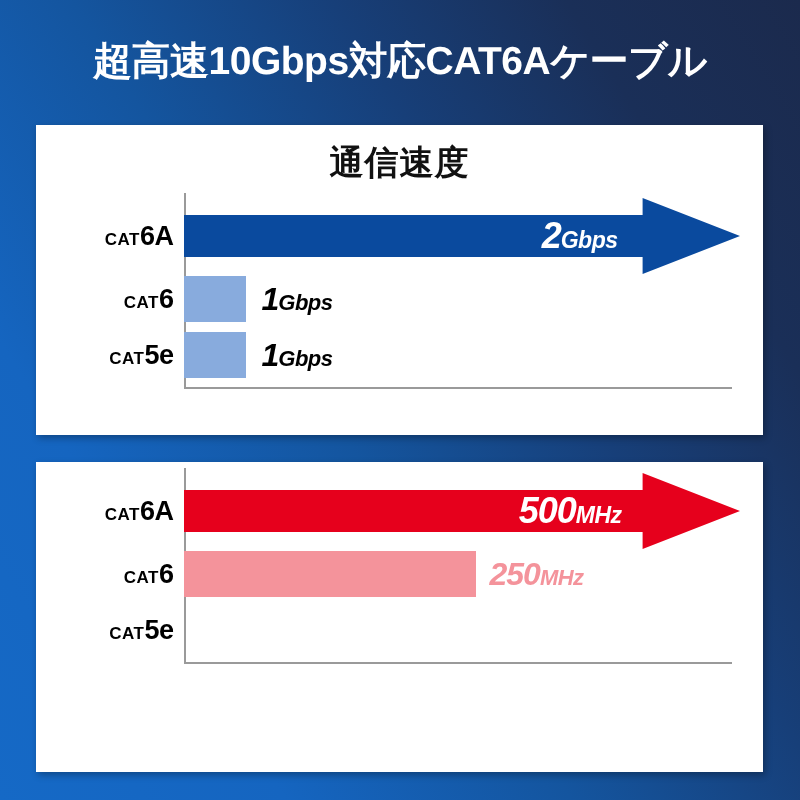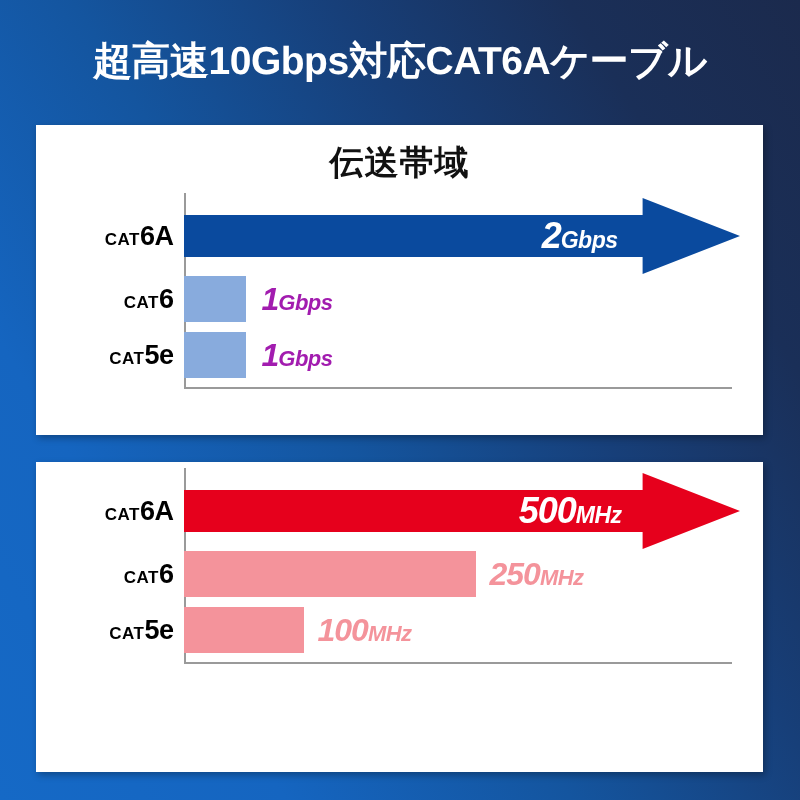--- a/index.html
+++ b/index.html
@@ -173,34 +173,34 @@
   }
   .value-num  { font-size: 32px; letter-spacing: -1px; }
   .value-unit { font-size: 22px; letter-spacing: -0.5px; }
 
   .value-label.inside {
     color: #ffffff;
   }
   .value-label.inside .value-num  { font-size: 36px; }
   .value-label.inside .value-unit { font-size: 23px; }
 
-  .value-label.outside.blue { color: #a21caf; }
+  .value-label.outside.blue { color: #000000; }
   .value-label.outside.pink { color: #f4939b; }
 </style>
 </head>
 <body>
 
 <div id="stage">
 
   <div class="header">
     <div class="header-title">超高速10Gbps対応CAT6Aケーブル</div>
   </div>
 
   <div class="panel panel-speed">
-    <div class="panel-title">伝送帯域</div>
+    <div class="panel-title">通信速度</div>
 
     <div class="chart">
       <div class="axis-y"></div>
       <div class="axis-x"></div>
 
       <div class="row row-0">
         <div class="cat-label">
           <span class="cat-prefix">CAT</span><span class="cat-value">6A</span>
         </div>
         <div class="bar-area">
@@ -272,23 +272,17 @@
           <div class="value-label outside pink" style="left:306px;">
             <span class="value-num">250</span><span class="value-unit">MHz</span>
           </div>
         </div>
       </div>
 
       <div class="row row-2">
         <div class="cat-label">
           <span class="cat-prefix">CAT</span><span class="cat-value">5e</span>
         </div>
-        <div class="bar-area">
-          <div class="bar small" style="width:120px;background:#F4939B;"></div>
-          <div class="value-label outside pink" style="left:134px;">
-            <span class="value-num">100</span><span class="value-unit">MHz</span>
-          </div>
-        </div>
       </div>
     </div>
   </div>
 
 </div>
 
 </body></html>

